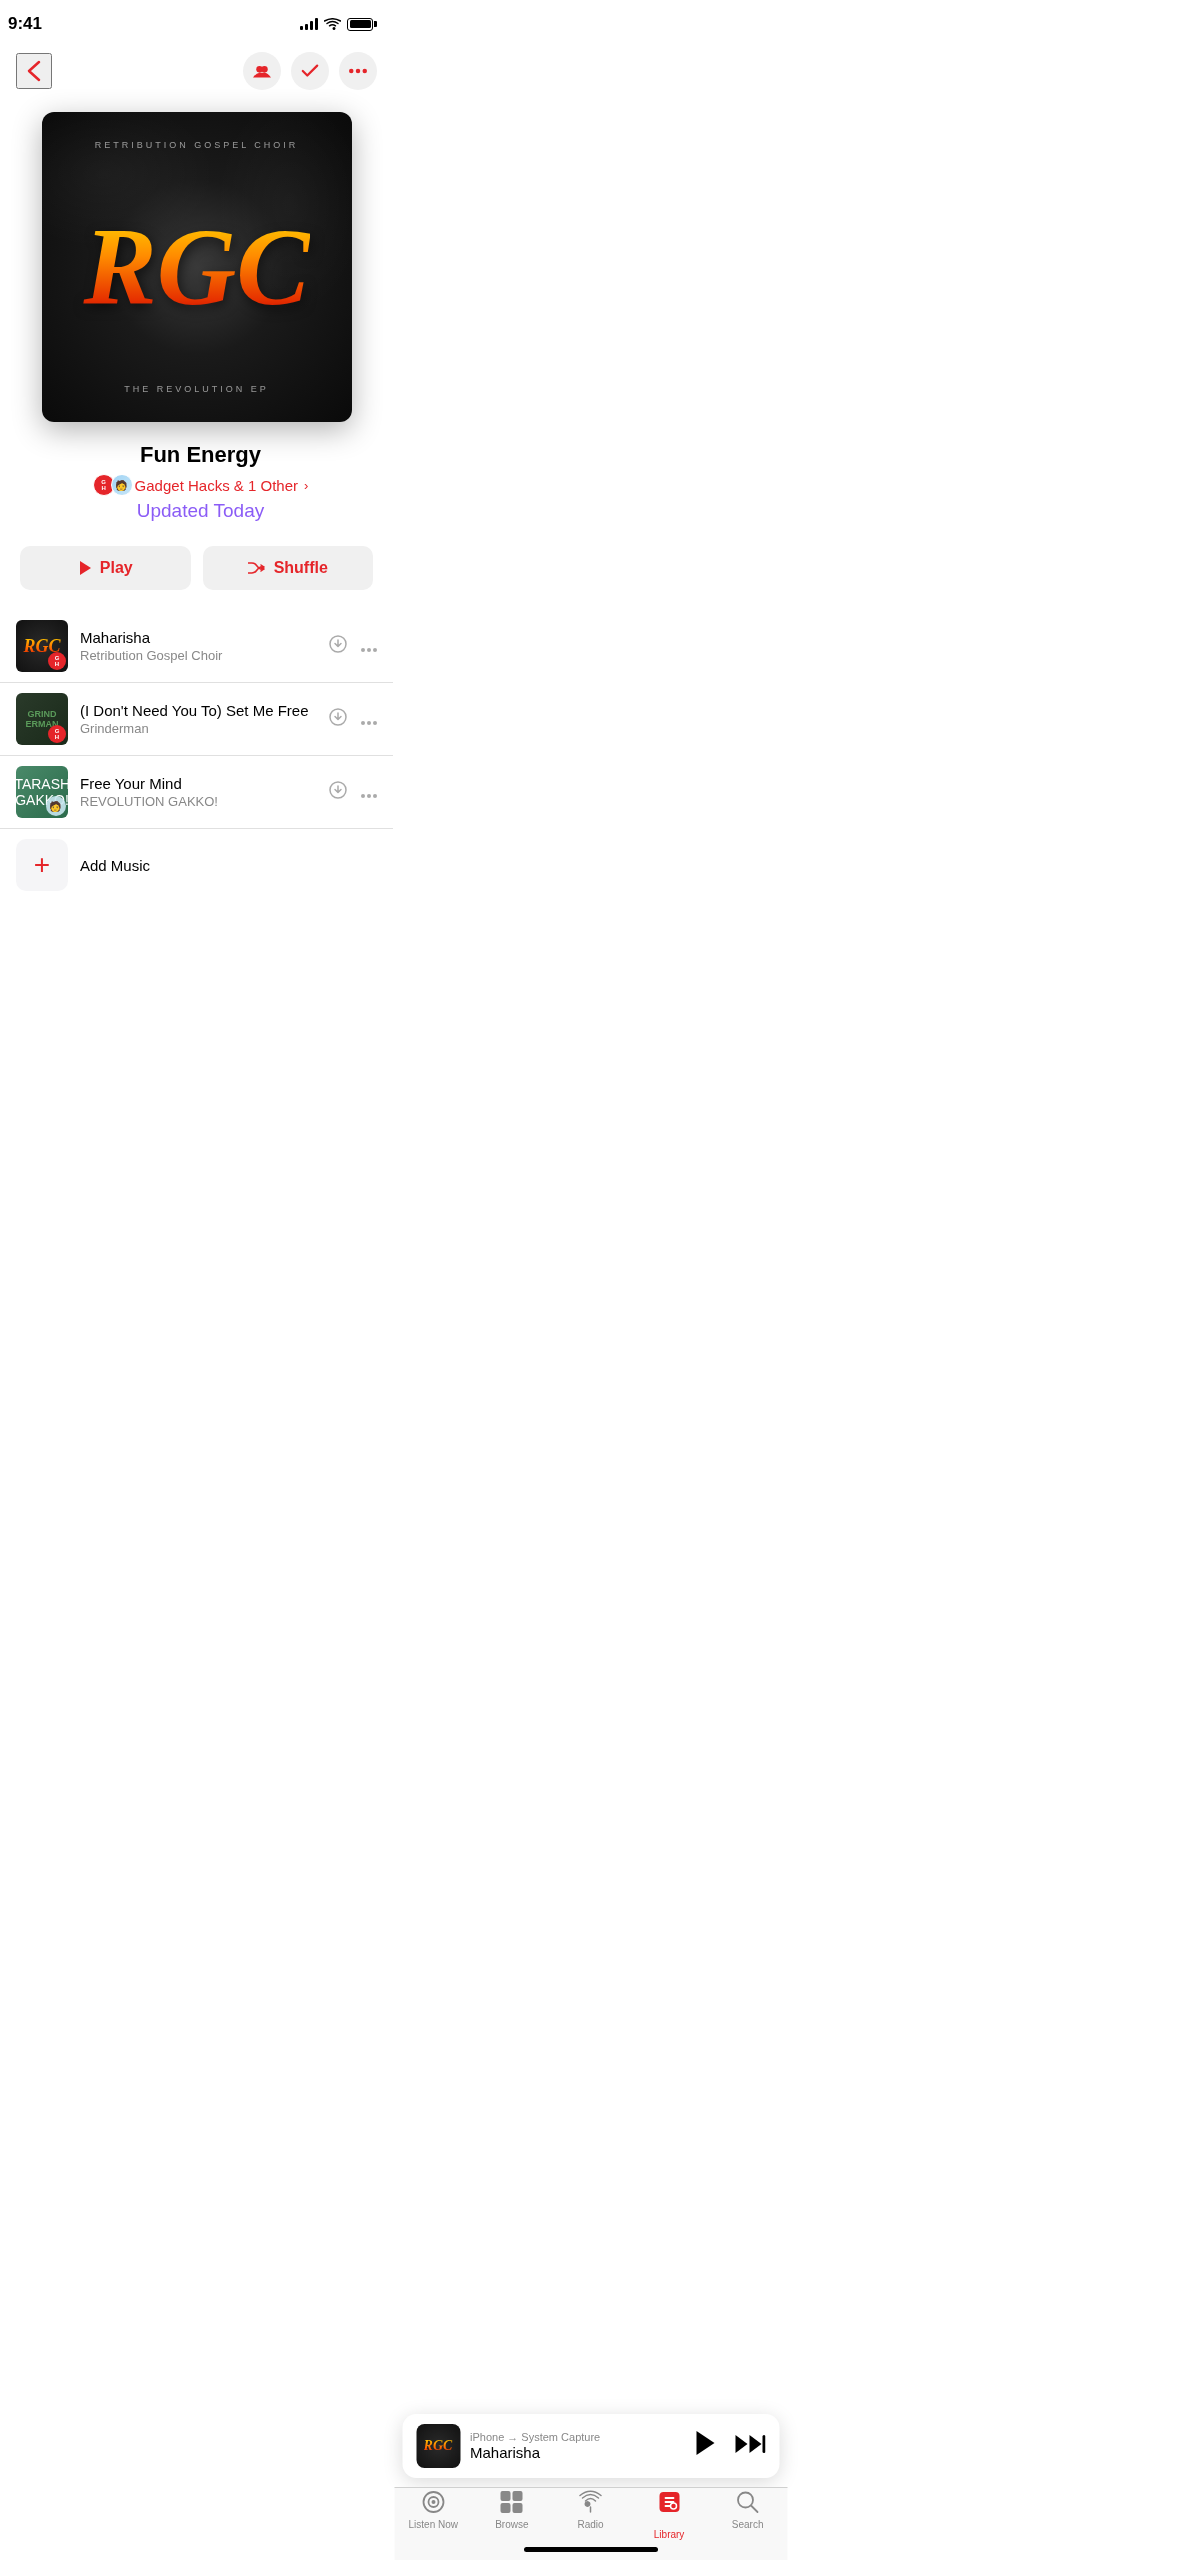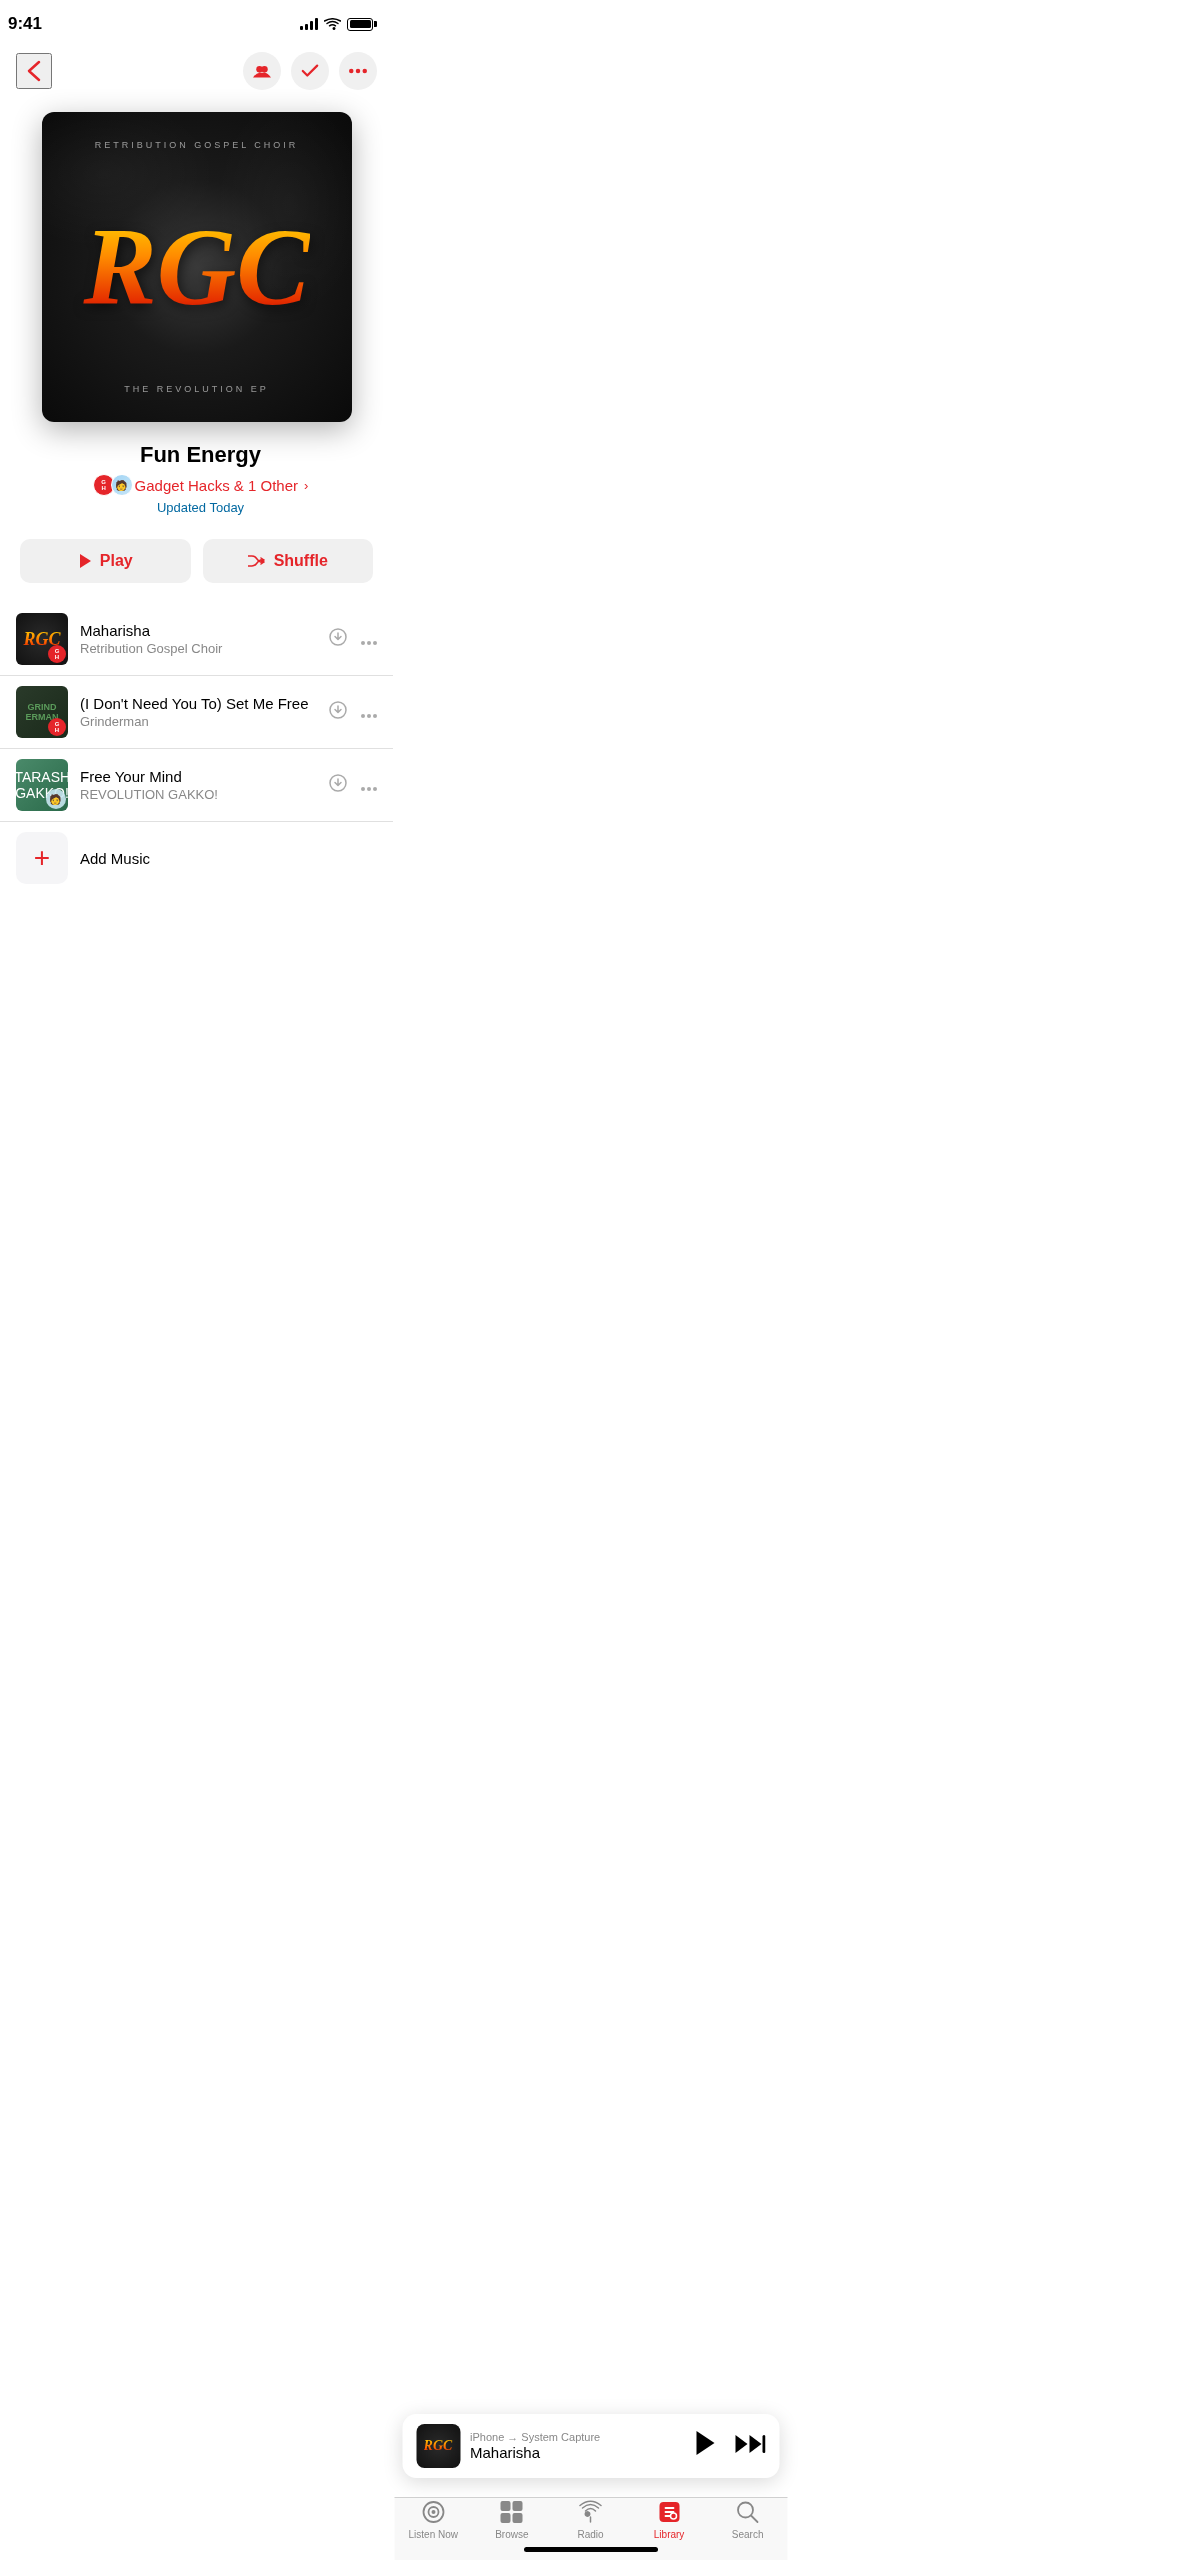--- a/index.html
+++ b/index.html
@@ -229,22 +229,22 @@
     .collab-name {
       color: #e5252a;
       font-size: 15px;
       font-weight: 500;
     }
     .collab-chevron {
       color: #e5252a;
       font-size: 13px;
     }
     .playlist-updated {
-      color: #0369a1;
-      font-size: 13px;
+      color: #8b5cf6;
+      font-size: 19px;
     }
 
     
     .action-buttons {
       display: flex;
       gap: 12px;
       padding: 14px 20px 20px 20px;
     }
     .action-btn {
       flex: 1;
@@ -474,20 +474,21 @@
       display: flex;
       align-items: center;
       justify-content: center;
     }
     .tab-label {
       font-size: 10px;
       color: #888;
     }
     .tab-item.active .tab-label {
       color: #e5252a;
+      margin-top: 10px;
     }
     .tab-item.active .tab-icon svg path,
     .tab-item.active .tab-icon svg rect,
     .tab-item.active .tab-icon svg circle {
       fill: #e5252a;
     }
 
     
     .home-indicator {
       position: fixed;

